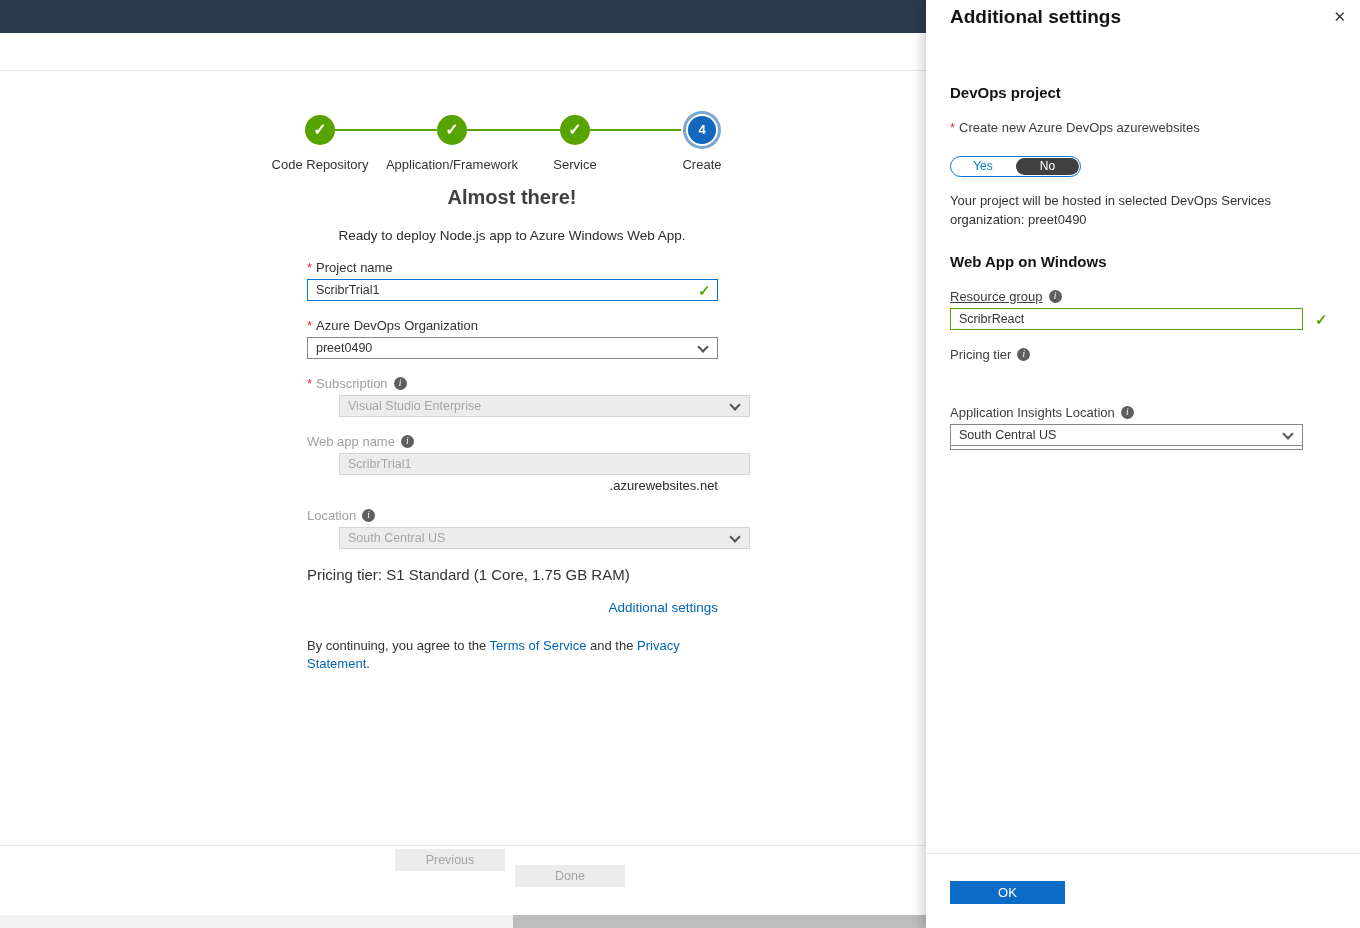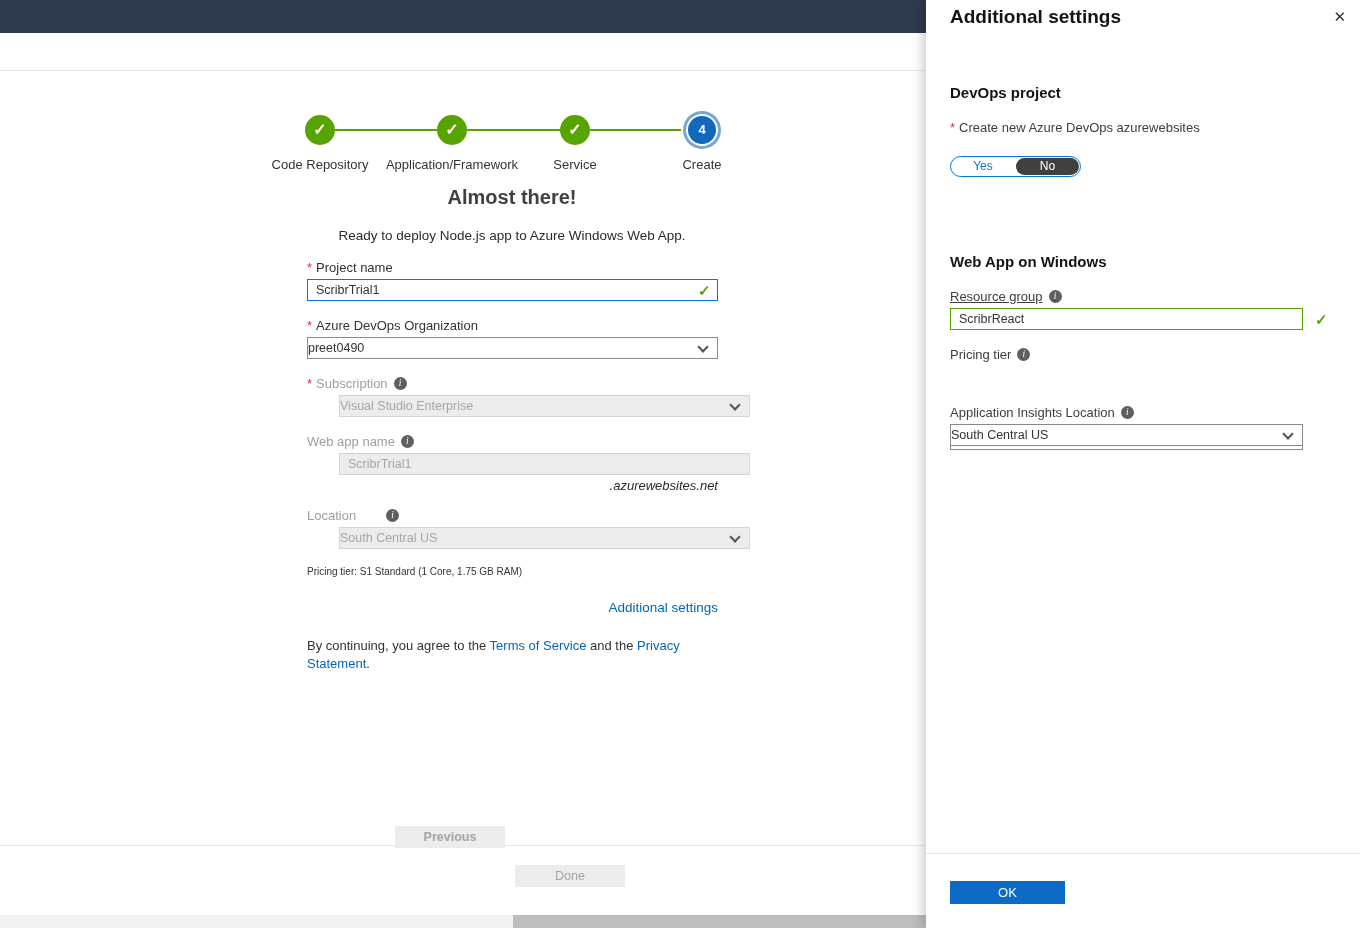--- a/index.html
+++ b/index.html
@@ -24,30 +24,30 @@
   .f-label { position:absolute; left:307px; font-size:13px; color:#333; display:flex; align-items:center; }
   .f-label.dim { color:#a19f9d; }
   .star { color:#d13438; margin-right:4px; font-size:13px; }
   .info-icon { display:inline-block; width:13px; height:13px; border-radius:50%; background:#5f5f5f; color:#fff;
     font-size:9.5px; line-height:13px; text-align:center; margin-left:6px; font-style:italic;
     font-family:"Liberation Serif", serif; cursor:pointer; }
 
   .text-input, .select { position:absolute; left:307px; width:411px; height:22px; background:#fff;
     border:1px solid #8a8886; font-size:12.5px; color:#333; font-family:"Liberation Sans", sans-serif; }
   .text-input { padding:0 26px 0 8px; outline:none; }
-  .select { line-height:20px; padding-left:0; cursor:pointer; }
+  .select { line-height:20px; padding-left:8px; cursor:pointer; }
   .chevron { position:absolute; right:10px; top:5px; width:8px; height:8px;
     border-right:2px solid #555; border-bottom:2px solid #555; transform:rotate(45deg); }
   .disabled { background:#ececec; border-color:#d4d4d4; color:#a6a6a6; cursor:default;margin-left:32px; }
   .valid-blue { border-color:#0078d4; }
   .valid-green { border-color:#57a300; }
   .check { position:absolute; color:#57a300; font-weight:bold; font-size:15px; }
 
-  .suffix-text { position:absolute; left:307px; width:411px; text-align:right; font-size:13px; color:#2b2b2b;font-style:italic; }
-  .plain-text { position:absolute; left:307px; font-size:10px; color:#333; }
+  .suffix-text { position:absolute; left:307px; width:411px; text-align:right; font-size:13px; color:#2b2b2b; }
+  .plain-text { position:absolute; left:307px; font-size:15px; color:#333; }
   .link { color:#0067b8; cursor:pointer; }
   .link-row { position:absolute; left:307px; width:411px; text-align:right; font-size:13.5px; }
   .terms { position:absolute; left:307px; width:392px; font-size:13px; line-height:18px; color:#333; }
 
   .btn { position:absolute; width:110px; height:22px; background:#ececec; color:#a3a3a3; font-size:12.5px;
     text-align:center; line-height:22px; cursor:pointer; }
 
   .scroll-track { position:absolute; left:0; bottom:0; width:926px; height:13px; background:#f2f2f2; }
   .scroll-thumb { position:absolute; left:513px; bottom:0; width:413px; height:13px; background:#bdbdbd; cursor:grab; }
 
@@ -132,41 +132,41 @@
 
   <div class="f-label dim" style="top:434px;">
     <span>Web app name</span>
     <span class="info-icon">i</span>
   </div>
   <div class="text-input disabled" style="top:453px; line-height:20px;">
     <span>ScribrTrial1</span>
   </div>
   <div class="suffix-text" style="top:478px;">.azurewebsites.net</div>
 
-  <div class="f-label dim" style="top:508px;gap:24px;">
+  <div class="f-label dim" style="top:508px;">
     <span>Location</span>
     <span class="info-icon">i</span>
   </div>
   <div class="select disabled" style="top:527px;">
     <span>South Central US</span>
     <span class="chevron"></span>
   </div>
 
   <div class="plain-text" style="top:566px;">Pricing tier: S1 Standard (1 Core, 1.75 GB RAM)</div>
 
   <div class="link-row" style="top:600px;">
     <span class="link">Additional settings</span>
   </div>
 
   <div class="terms" style="top:637px;">
     <span>By continuing, you agree to the </span><span class="link">Terms of Service</span><span> and the </span><span class="link">Privacy Statement</span><span>.</span>
   </div>
 
   <div class="rule" style="left:0; top:845px; width:926px;"></div>
-  <div class="btn" style="left:395px; top:826px;font-weight:bold;">Previous</div>
+  <div class="btn" style="left:395px; top:849px;">Previous</div>
   <div class="btn" style="left:515px; top:865px;">Done</div>
 
   <div class="scroll-track"></div>
   <div class="scroll-thumb"></div>
 
   <div class="panel">
     <div class="panel-title">Additional settings</div>
     <div class="panel-close">✕</div>
 
     <div class="sec-h" style="top:84px;">DevOps project</div>
@@ -174,20 +174,21 @@
     <div class="p-label" style="top:120px;">
       <span class="star">*</span>
       <span>Create new Azure DevOps azurewebsites</span>
     </div>
 
     <div class="toggle" style="top:156px;">
       <span class="toggle-yes">Yes</span>
       <span class="toggle-no">No</span>
     </div>
 
+    <div class="p-text" style="top:191px;">Your project will be hosted in selected DevOps Services organization: preet0490</div>
 
     <div class="sec-h" style="top:253px;">Web App on Windows</div>
 
     <div class="p-label" style="top:289px;text-decoration:underline;">
       <span>Resource group</span>
       <span class="info-icon">i</span>
     </div>
     <input class="text-input valid-green" style="top: 308px;" value="ScribrReact">
     <span class="check" style="left:389px; top:311px;">✓</span>
 

